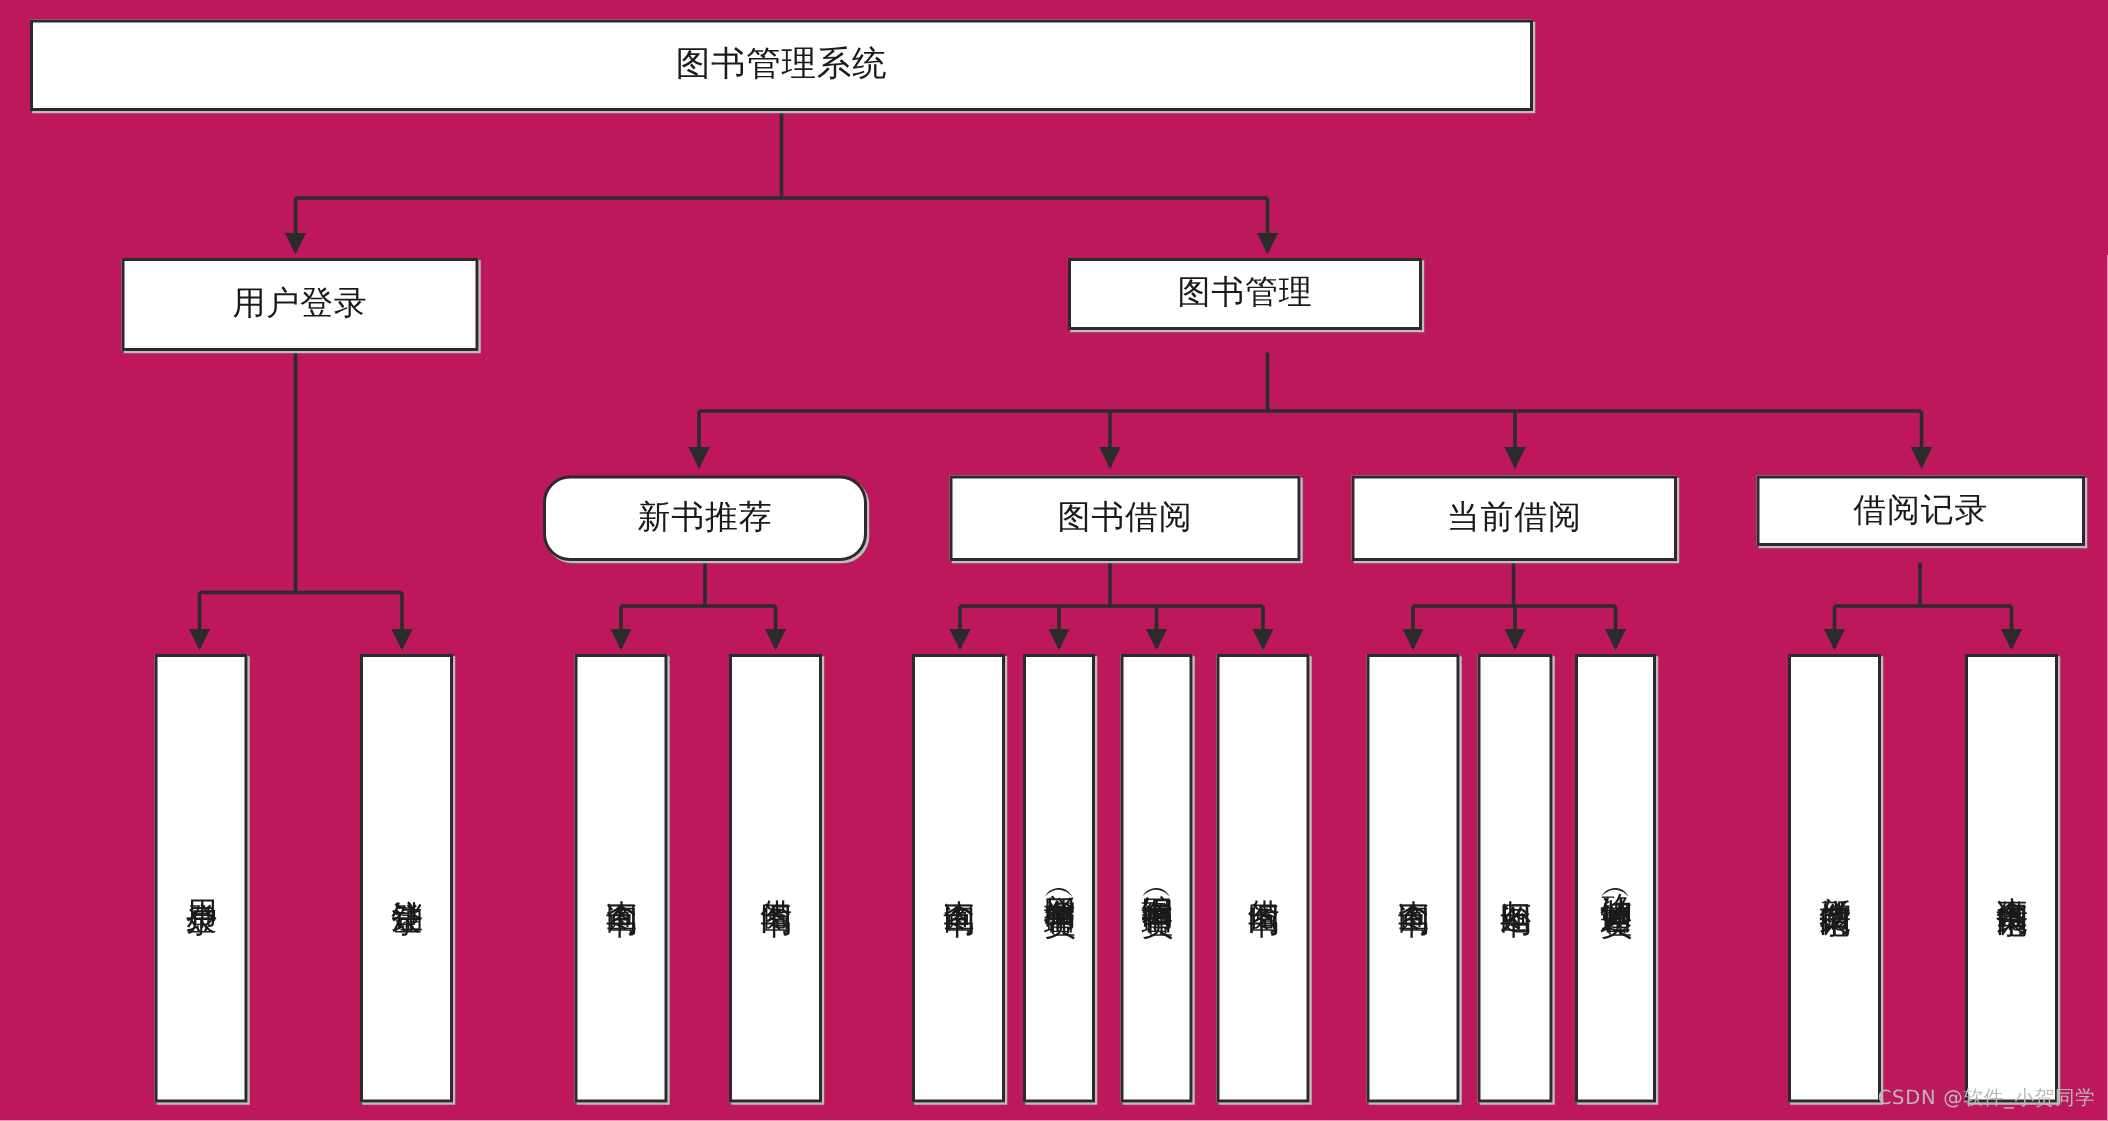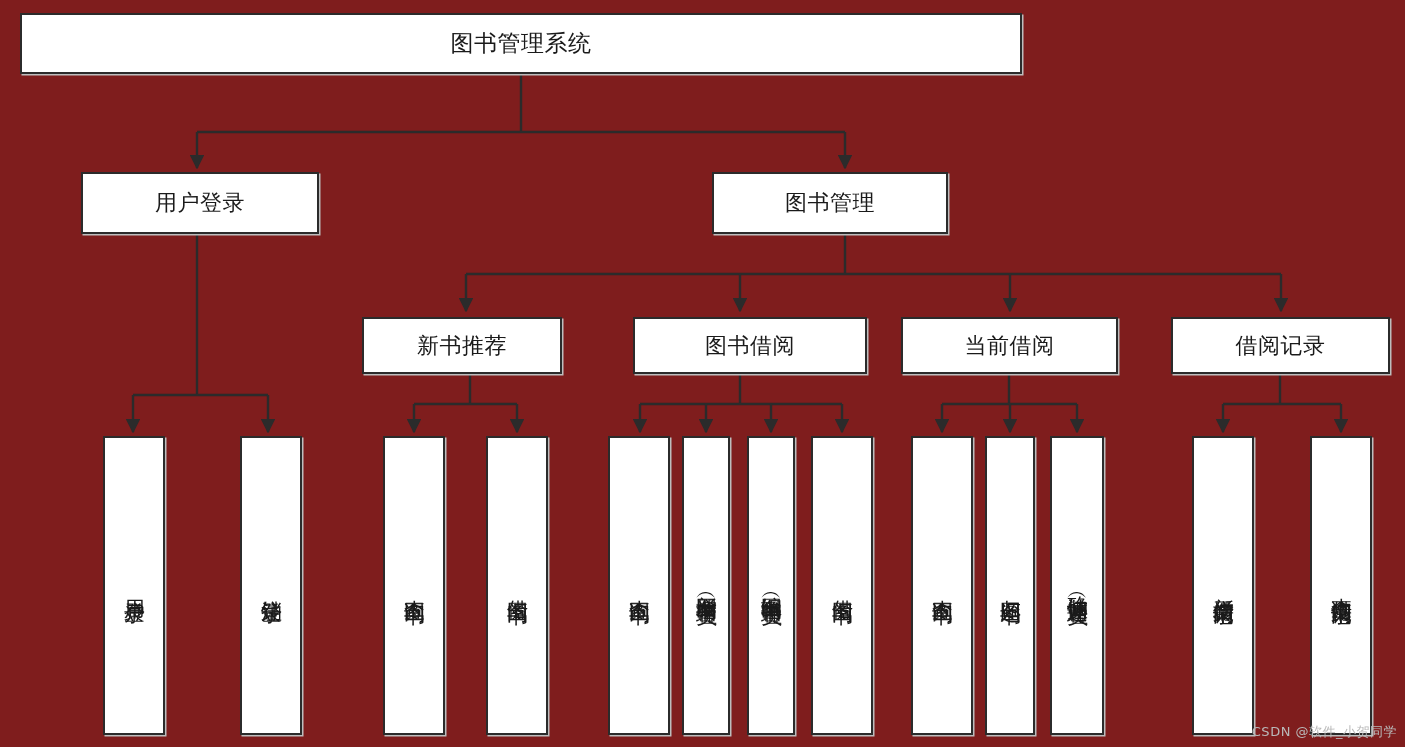--- a/index.html
+++ b/index.html
@@ -7,21 +7,21 @@
     padding: 0;
     background: #ffffff;
   }
   body {
     font-family: "DejaVu Sans", "Liberation Sans", sans-serif;
   }
   #canvas {
     position: relative;
     width: 1405px;
     height: 747px;
-    background: #7f1d1d;
+    background: #be185d;
     overflow: hidden;
   }
   svg#wires {
     position: absolute;
     left: 0;
     top: 0;
     width: 1405px;
     height: 747px;
     pointer-events: none;
   }
@@ -128,34 +128,34 @@
     </g>
   </svg>
 
   <div class="node h root" style="left:20px; top:13px; width:1002px; height:61px;">
     <span class="label">图书管理系统</span>
   </div>
 
   <div class="node h" style="left:81px; top:172px; width:238px; height:62px;">
     <span class="label">用户登录</span>
   </div>
-  <div class="node h" style="left:712px; top:172px; width:236px; height:62px;">
+  <div class="node h" style="left:712px; top:172px; width:236px; height:48px;">
     <span class="label">图书管理</span>
   </div>
 
-  <div class="node h" style="left:362px; top:317px; width:200px; height:57px;">
+  <div class="node h" style="left:362px; top:317px; width:216px; height:57px;border-radius:18px;">
     <span class="label">新书推荐</span>
   </div>
   <div class="node h" style="left:633px; top:317px; width:234px; height:57px;">
     <span class="label">图书借阅</span>
   </div>
   <div class="node h" style="left:901px; top:317px; width:217px; height:57px;">
     <span class="label">当前借阅</span>
   </div>
-  <div class="node h" style="left:1171px; top:317px; width:219px; height:57px;">
+  <div class="node h" style="left:1171px; top:317px; width:219px; height:47px;">
     <span class="label">借阅记录</span>
   </div>
 
   <div class="node v" style="left:103px; top:436px; width:62px; height:299px;">
     <span class="label">用户登录</span>
   </div>
   <div class="node v" style="left:240px; top:436px; width:62px; height:299px;">
     <span class="label">注销登录</span>
   </div>
 

